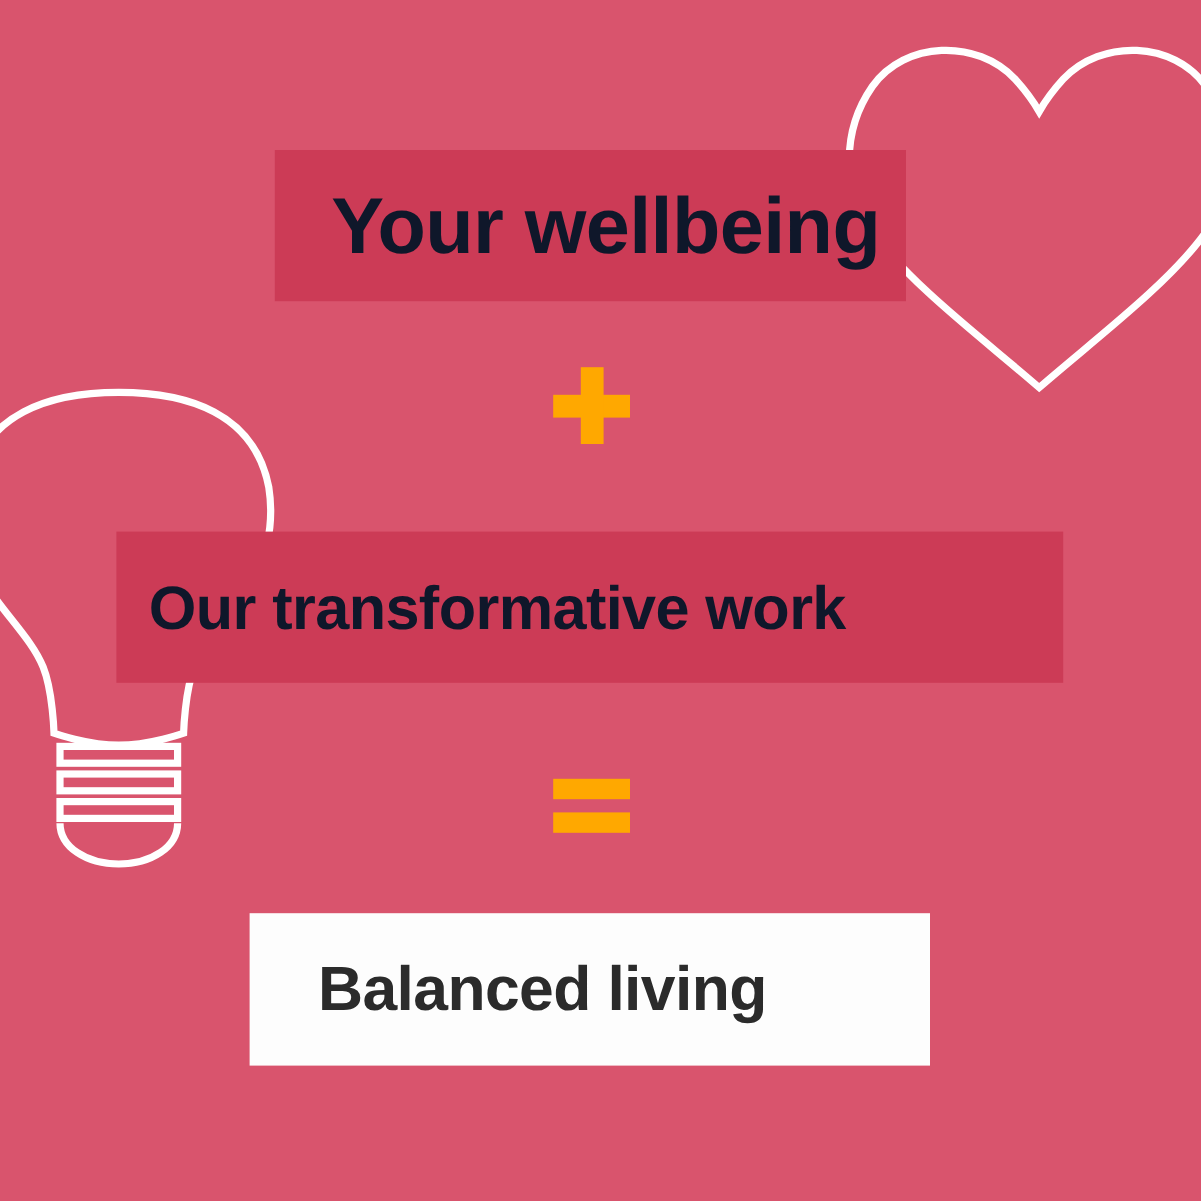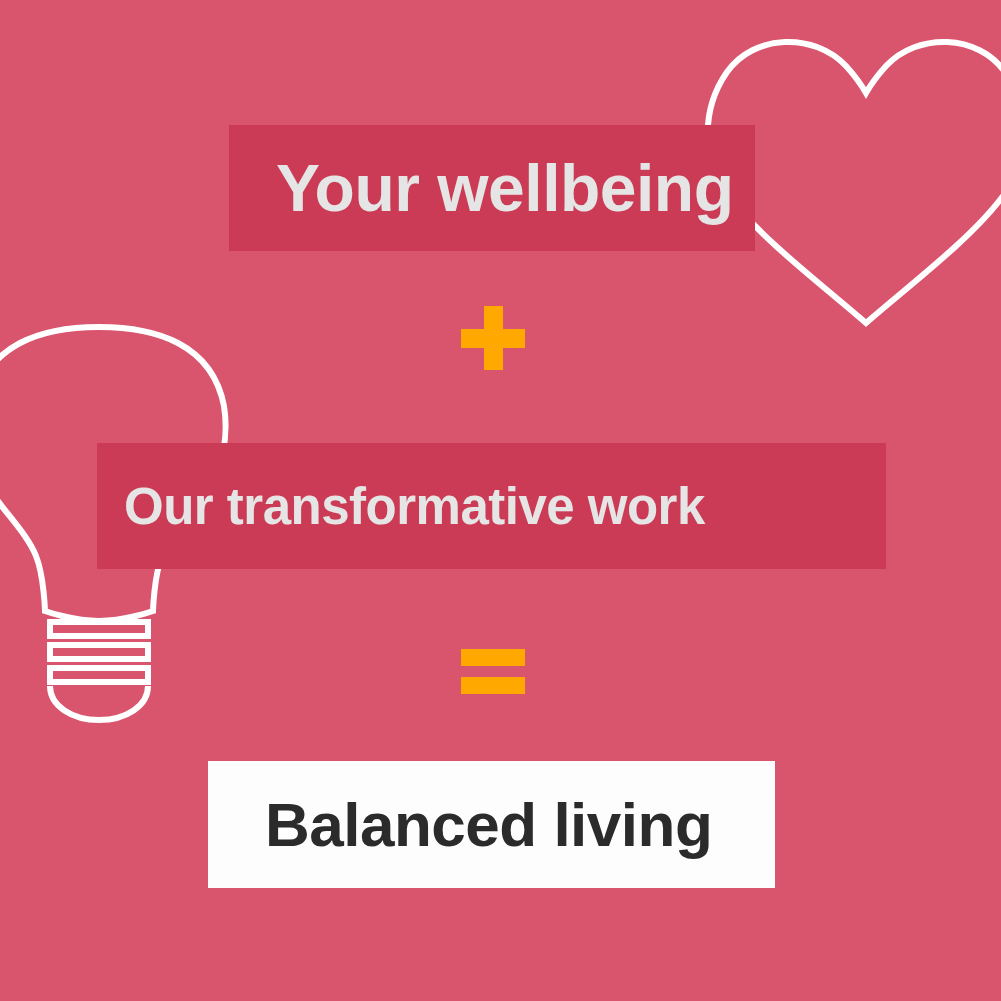--- a/index.html
+++ b/index.html
@@ -48,21 +48,21 @@
   }
 
   .band-text {
     font-weight: bold;
     letter-spacing: -0.5px;
     white-space: nowrap;
     line-height: 1;
   }
 
   .text-light {
-    color: #e5e5e5;
+    color: #0f172a;
   }
   .text-dark {
     color: #2b2b2b;
   }
 
   
   #band-wellbeing {
     left: 229px;
     top: 125px;
     width: 526px;
@@ -87,21 +87,21 @@
 
   
   #band-balanced {
     left: 208px;
     top: 761px;
     width: 567px;
     height: 127px;
     padding-left: 57px;
   }
   #band-balanced .band-text {
-    font-size: 62px;
+    font-size: 52px;
   }
 
   
   .operator {
     position: absolute;
   }
   .op-bar {
     position: absolute;
     background: #ffa800;
   }

